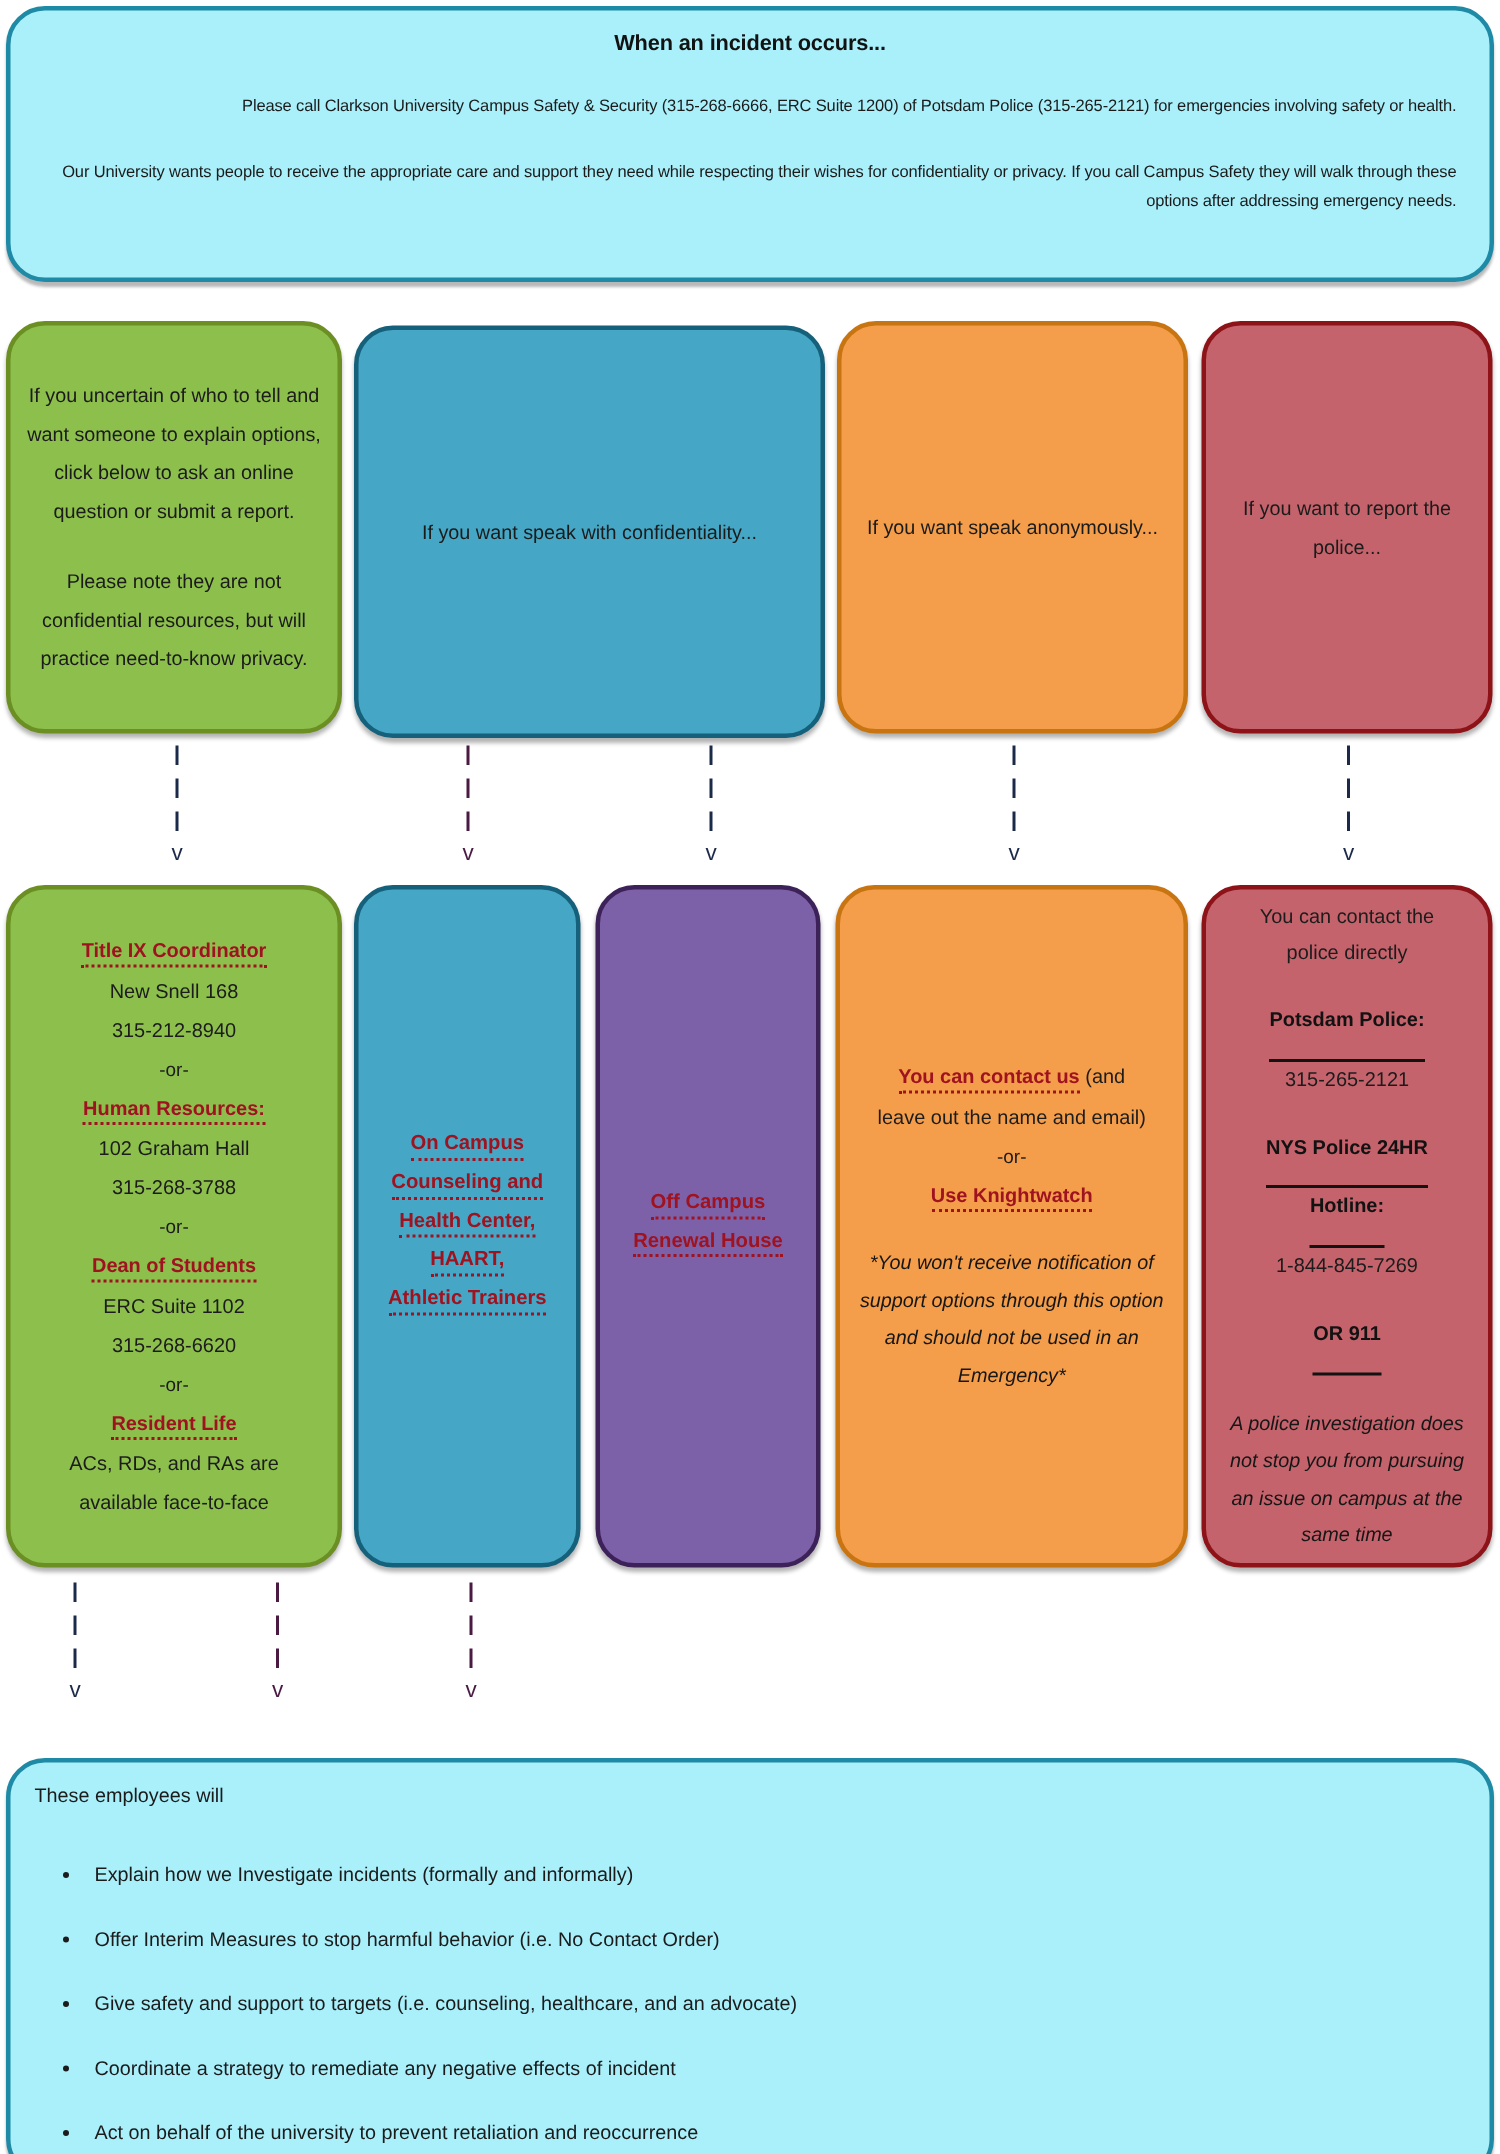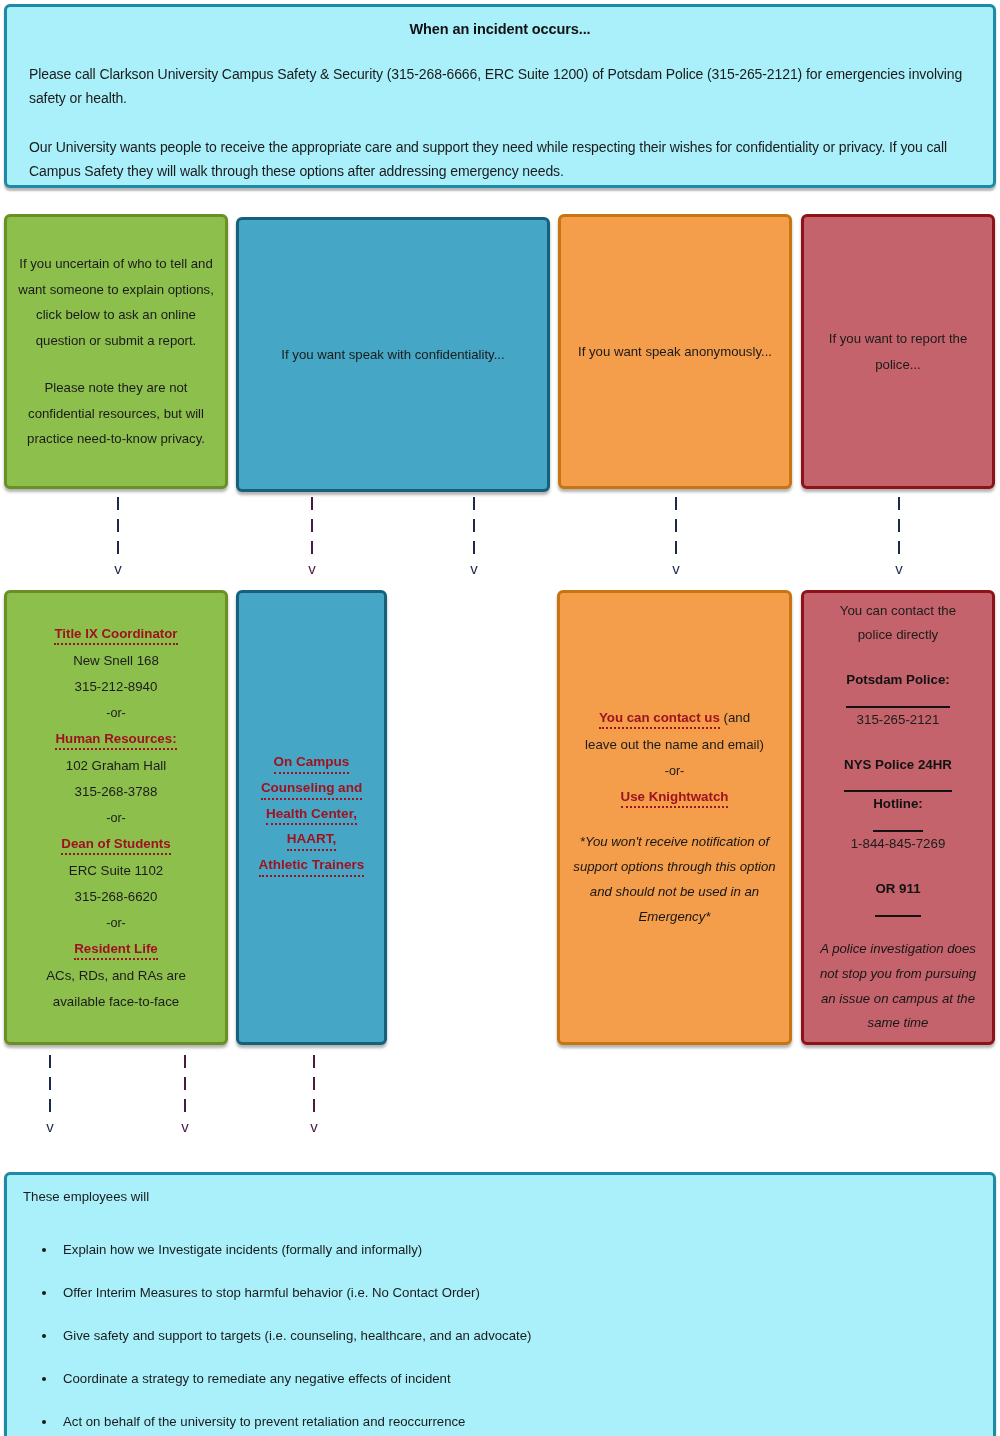--- a/index.html
+++ b/index.html
@@ -5,21 +5,21 @@
   * { box-sizing: border-box; margin: 0; padding: 0; }
   html, body {
     width: 1000px; height: 1436px;
     background: #ffffff;
     font-family: "Liberation Sans", sans-serif;
   }
   #stage { position: relative; width: 1000px; height: 1436px; overflow: hidden; }
 
   .box {
     position: absolute;
-    border-radius: 6px;
+    border-radius: 26px;
     border-style: solid;
     border-width: 3px;
     display: flex;
     flex-direction: column;
     justify-content: center;
     align-items: center;
   }
   .box-inner { width: 100%; padding: 0 10px; }
 
   
@@ -31,21 +31,21 @@
   .c-purple    { background: #7d61a8; border-color: #3d2259; box-shadow: 0 3px 3px rgba(0,0,0,0.30); }
 
   
   #banner { left: 4px; top: 4px; width: 992px; height: 184px; justify-content: flex-start; }
   #banner .box-inner { padding: 14px 22px 0 22px; }
   #banner .ttl {
     text-align: center; font-weight: bold; font-size: 14.5px; color: #121212;
     letter-spacing: -0.1px;
   }
   #banner p {
-    text-align: left; font-size: 14px; color: #1b1b1b;
+    text-align: right; font-size: 11px; color: #1b1b1b;
     line-height: 1.72; margin-top: 25px; letter-spacing: -0.1px;
   }
 
   
   #q-green  { left: 4px;   top: 214px; width: 224px; height: 275px; }
   #q-teal   { left: 236px; top: 217px; width: 314px; height: 275px; }
   #q-orange { left: 558px; top: 214px; width: 234px; height: 275px; }
   #q-red    { left: 801px; top: 214px; width: 194px; height: 275px; }
 
   .qtext { text-align: center; font-size: 13.2px; color: #1b1b1b; line-height: 1.9; }
@@ -187,20 +187,28 @@
       <div class="labelstack">
         <span class="lbl">On Campus</span>
         <span class="lbl">Counseling and</span>
         <span class="lbl">Health Center,</span>
         <span class="lbl">HAART,</span>
         <span class="lbl">Athletic Trainers</span>
       </div>
     </div>
   </div>
 
+  <div class="box c-purple" id="r-purple">
+    <div class="box-inner">
+      <div class="labelstack">
+        <span class="lbl">Off Campus</span>
+        <span class="lbl">Renewal House</span>
+      </div>
+    </div>
+  </div>
 
   <div class="box c-orange" id="r-orange">
     <div class="box-inner">
       <div class="stack">
         <div class="rline"><span class="hd">You can contact us</span><span> (and</span></div>
         <div class="rline">leave out the name and email)</div>
         <div class="or">-or-</div>
         <div class="rline"><span class="hd">Use Knightwatch</span></div>
       </div>
       <div class="note">*You won't receive notification of support options through this option and should not be used in an Emergency*</div>

